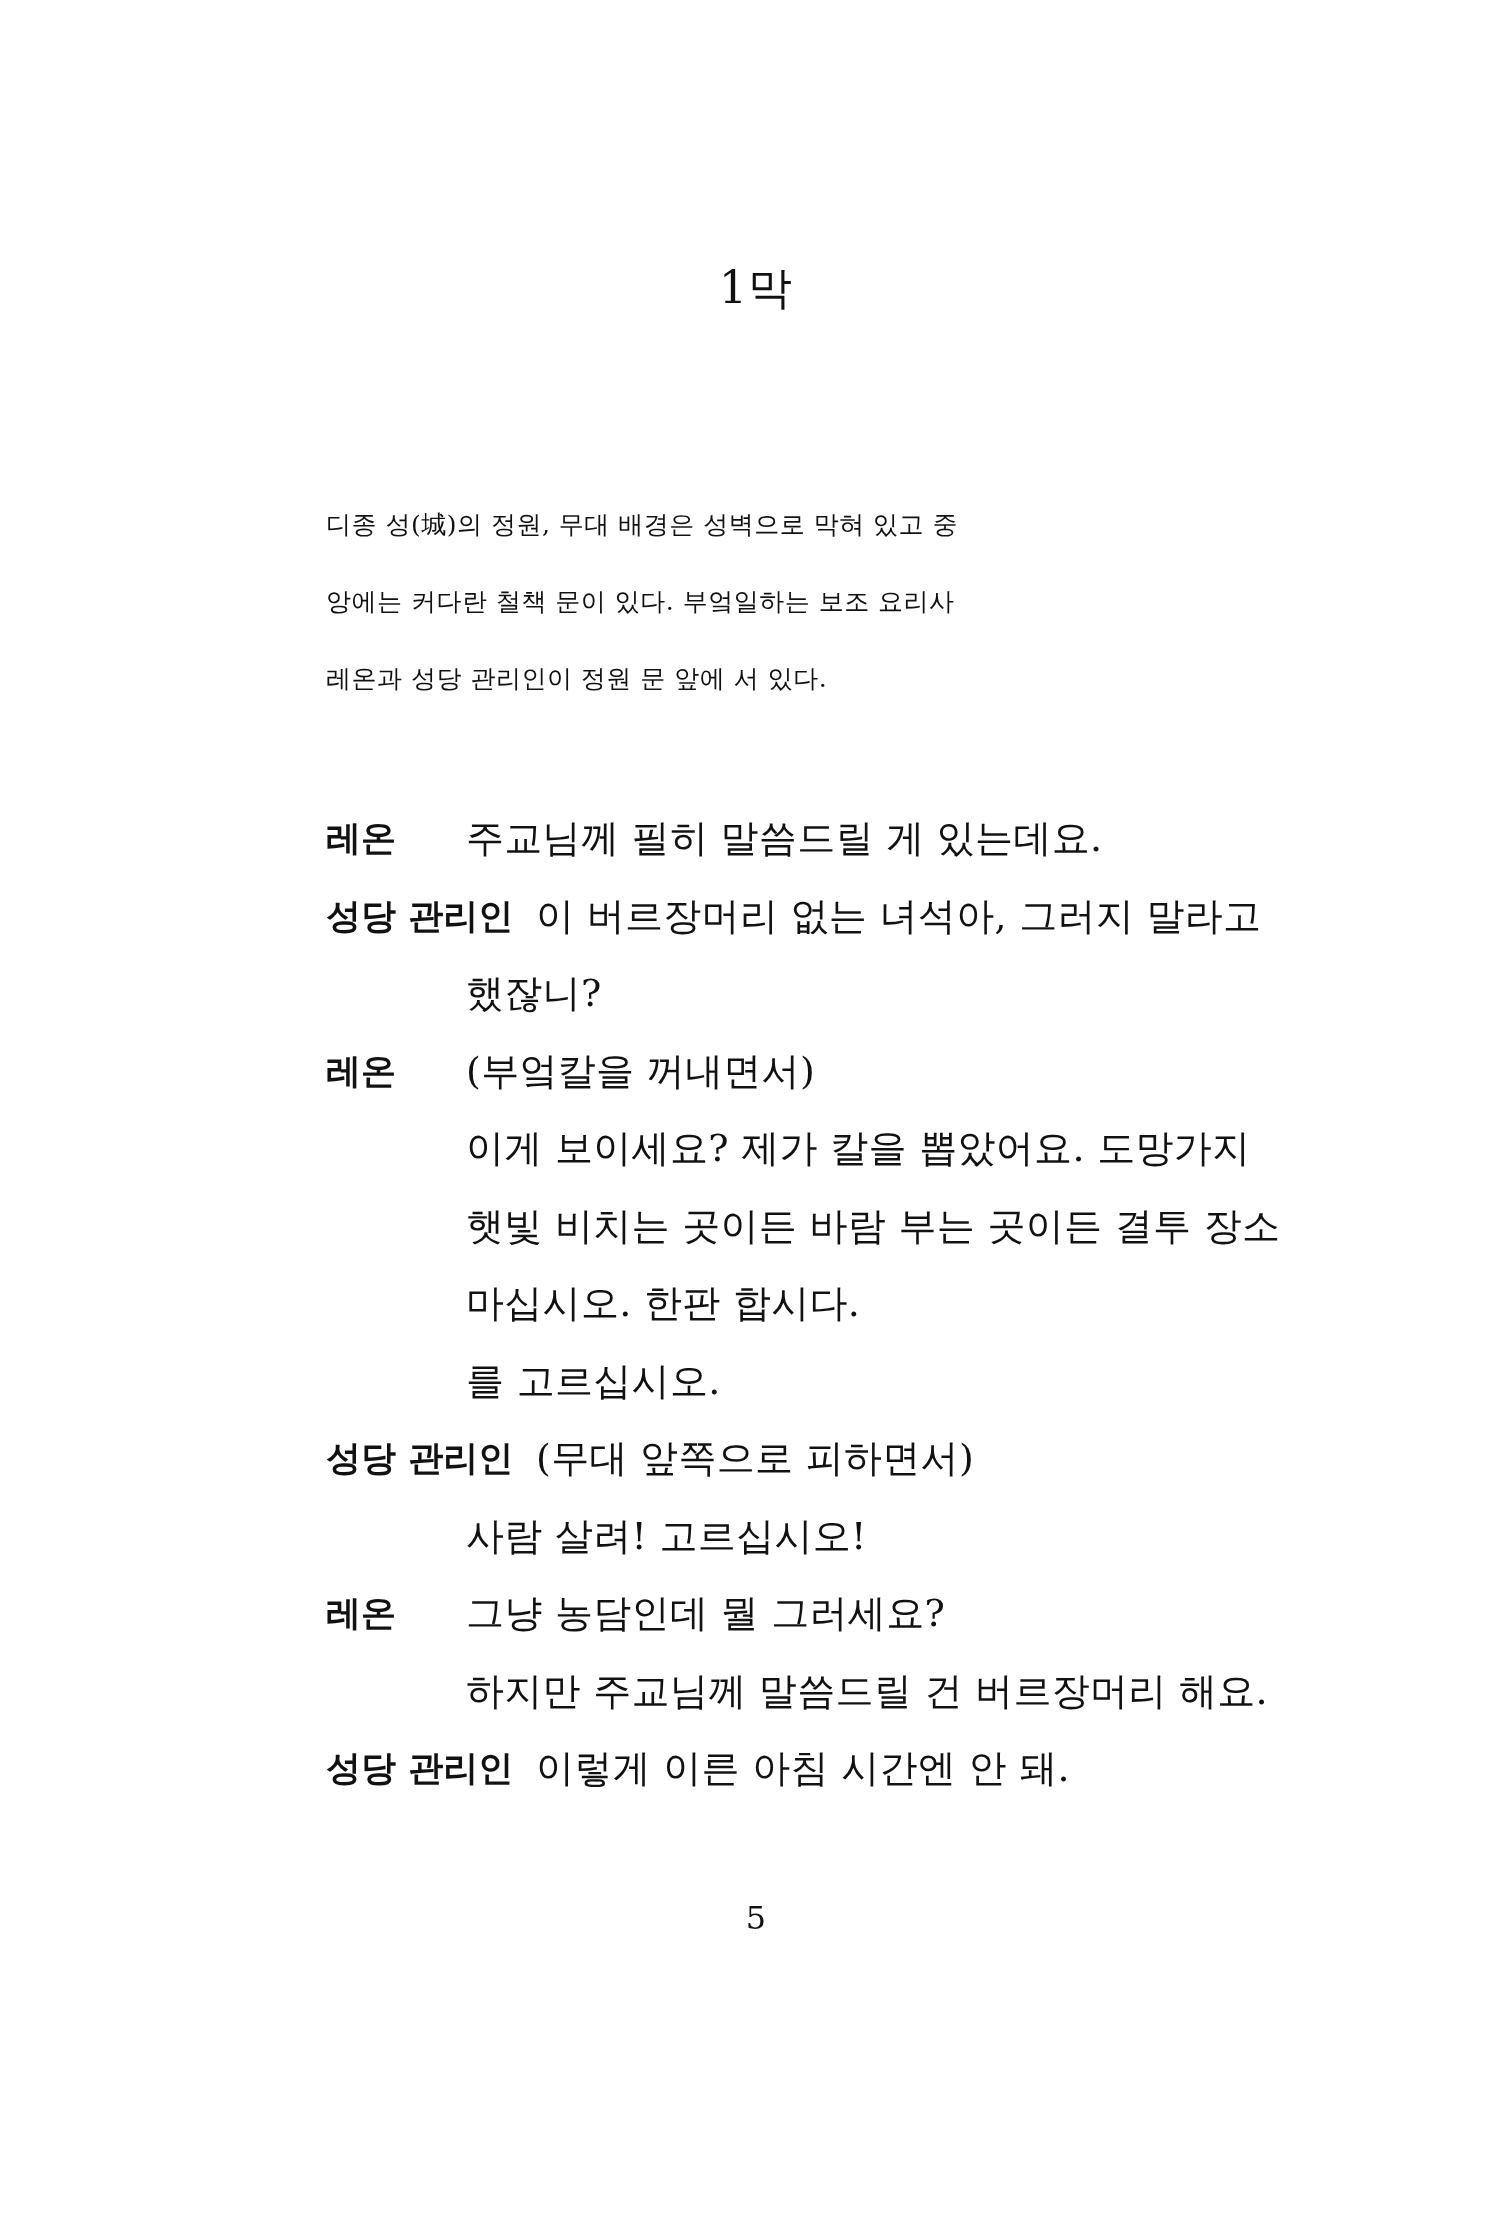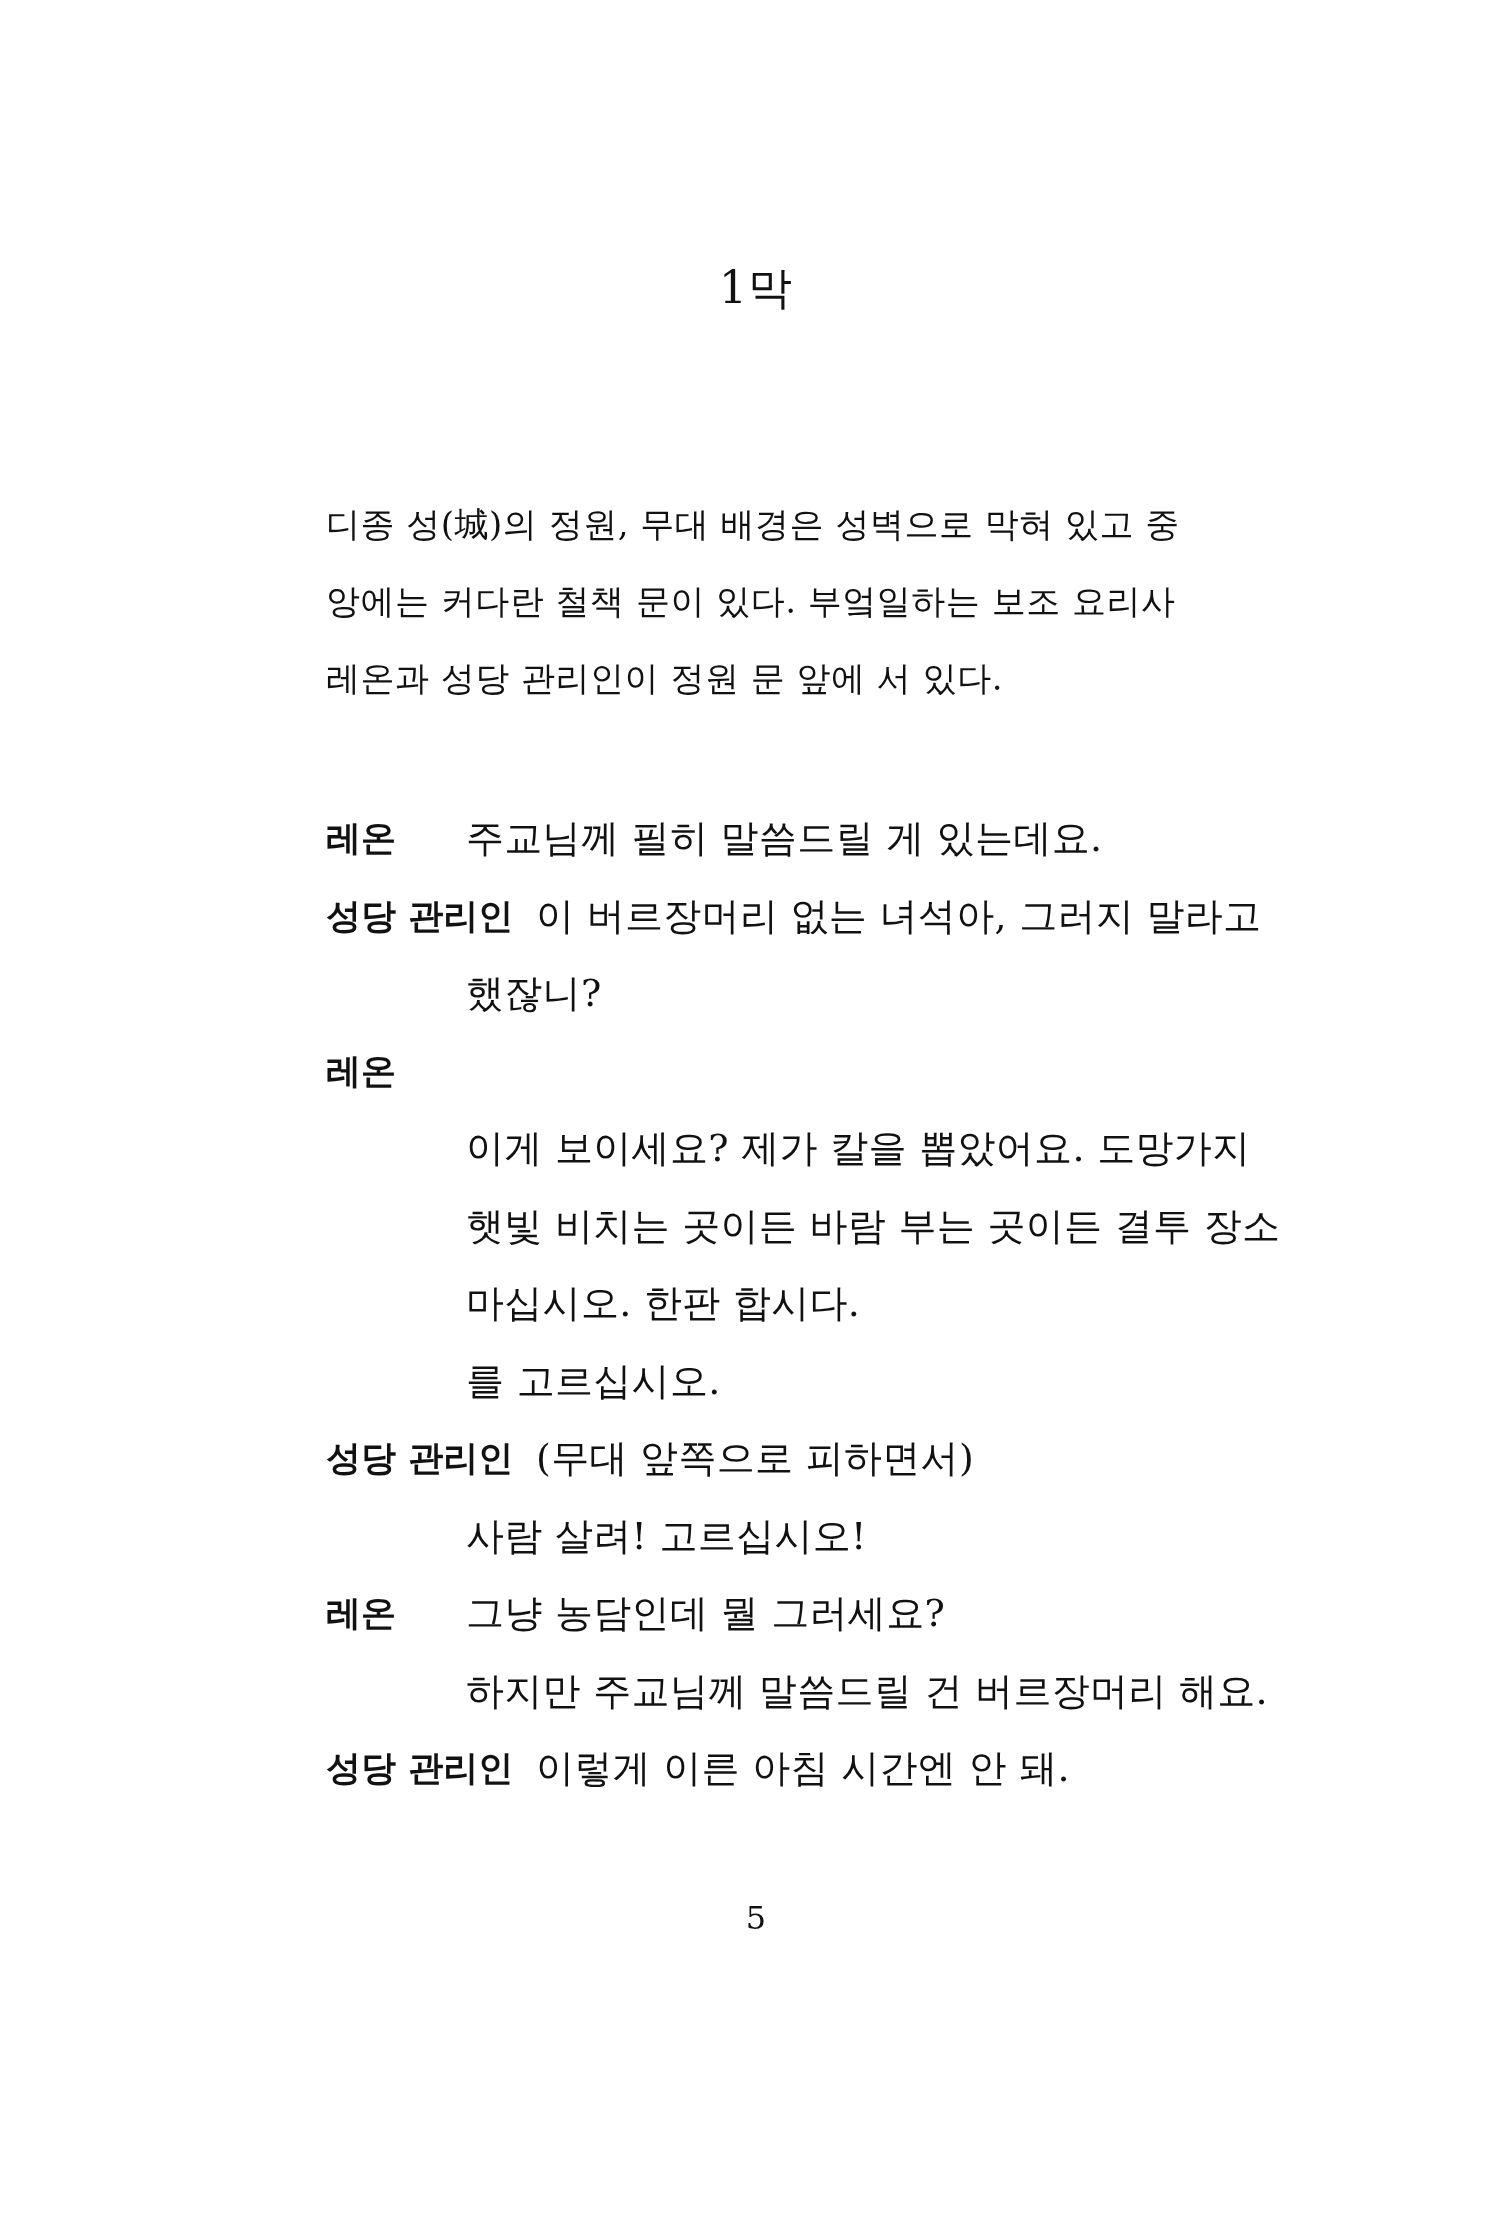--- a/index.html
+++ b/index.html
@@ -29,21 +29,21 @@
       text-align: center;
       font-size: 44px;
       line-height: 60px;
       letter-spacing: 1px;
     }
     .stage {
       position: absolute;
       left: 326px;
       top: 478px;
       width: 920px;
-      font-size: 34px;
+      font-size: 25px;
       line-height: 77px;
       letter-spacing: 0.5px;
     }
     .stage .line { display: block; white-space: nowrap; }
     .dialogue {
       position: absolute;
       left: 326px;
       top: 792px;
       width: 920px;
       font-size: 38px;
@@ -103,20 +103,21 @@
     <div class="row">
       <span class="speaker">성당 관리인</span>
       <span class="speech after-long">이 버르장머리 없는 녀석아, 그러지 말라고</span>
     </div>
     <div class="row">
       <span class="speaker"></span>
       <span class="speech">했잖니?</span>
     </div>
     <div class="row">
       <span class="speaker">레온</span>
+      <span class="speech">(부엌칼을 꺼내면서)</span>
     </div>
     <div class="row">
       <span class="speaker"></span>
       <span class="speech">이게 보이세요? 제가 칼을 뽑았어요. 도망가지</span>
     </div>
     <div class="row">
       <span class="speaker"></span>
       <span class="speech">햇빛 비치는 곳이든 바람 부는 곳이든 결투 장소</span>
     </div>
     <div class="row">

